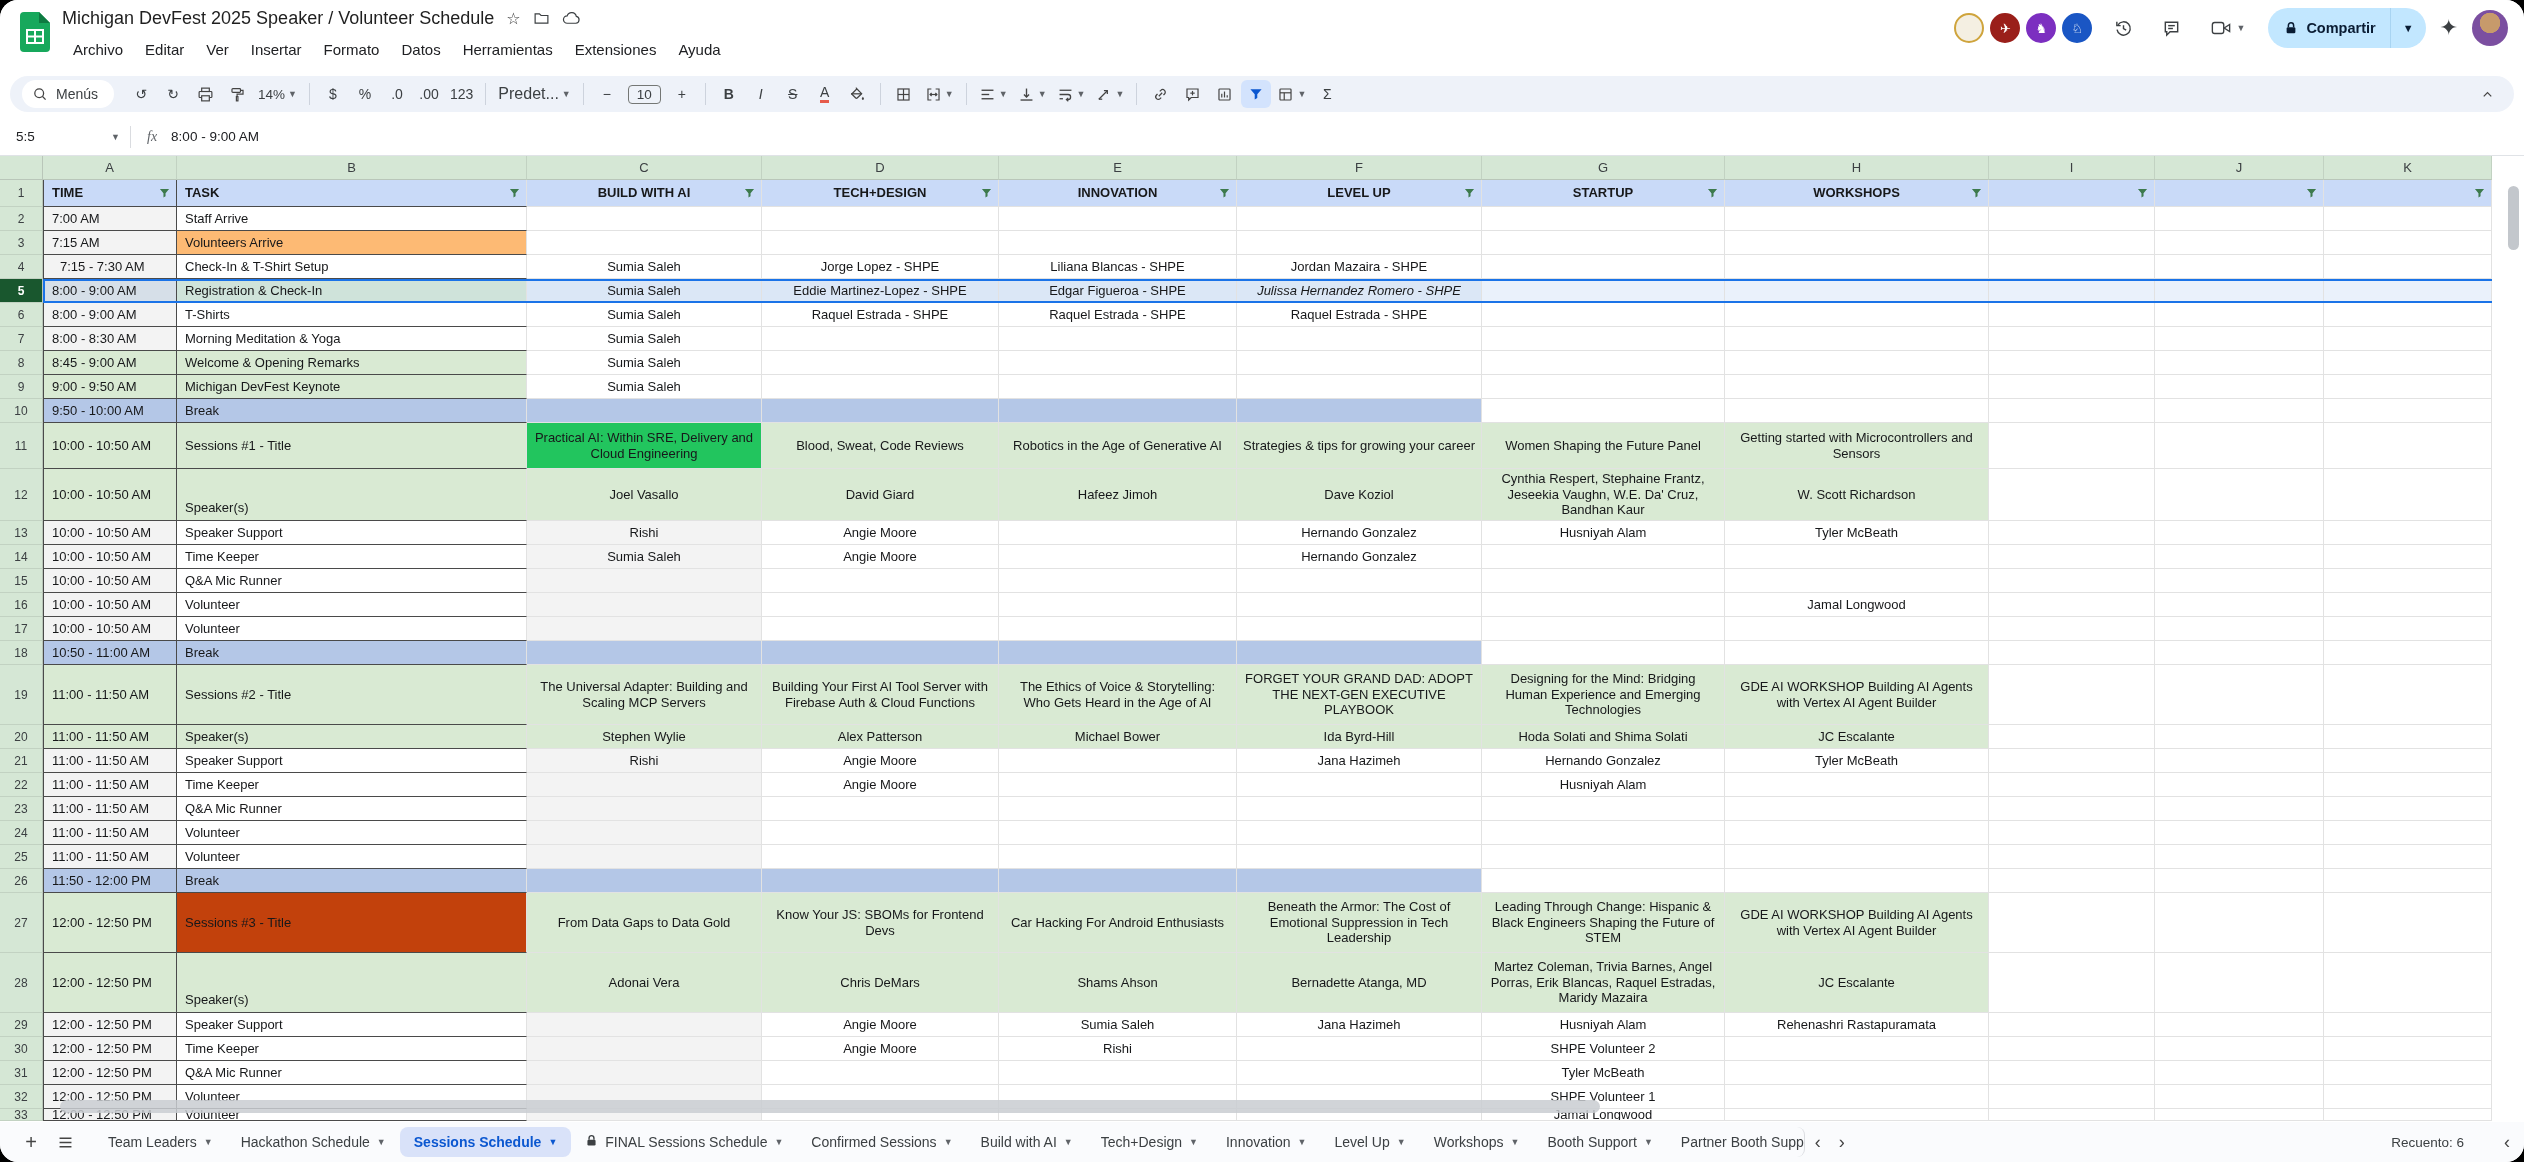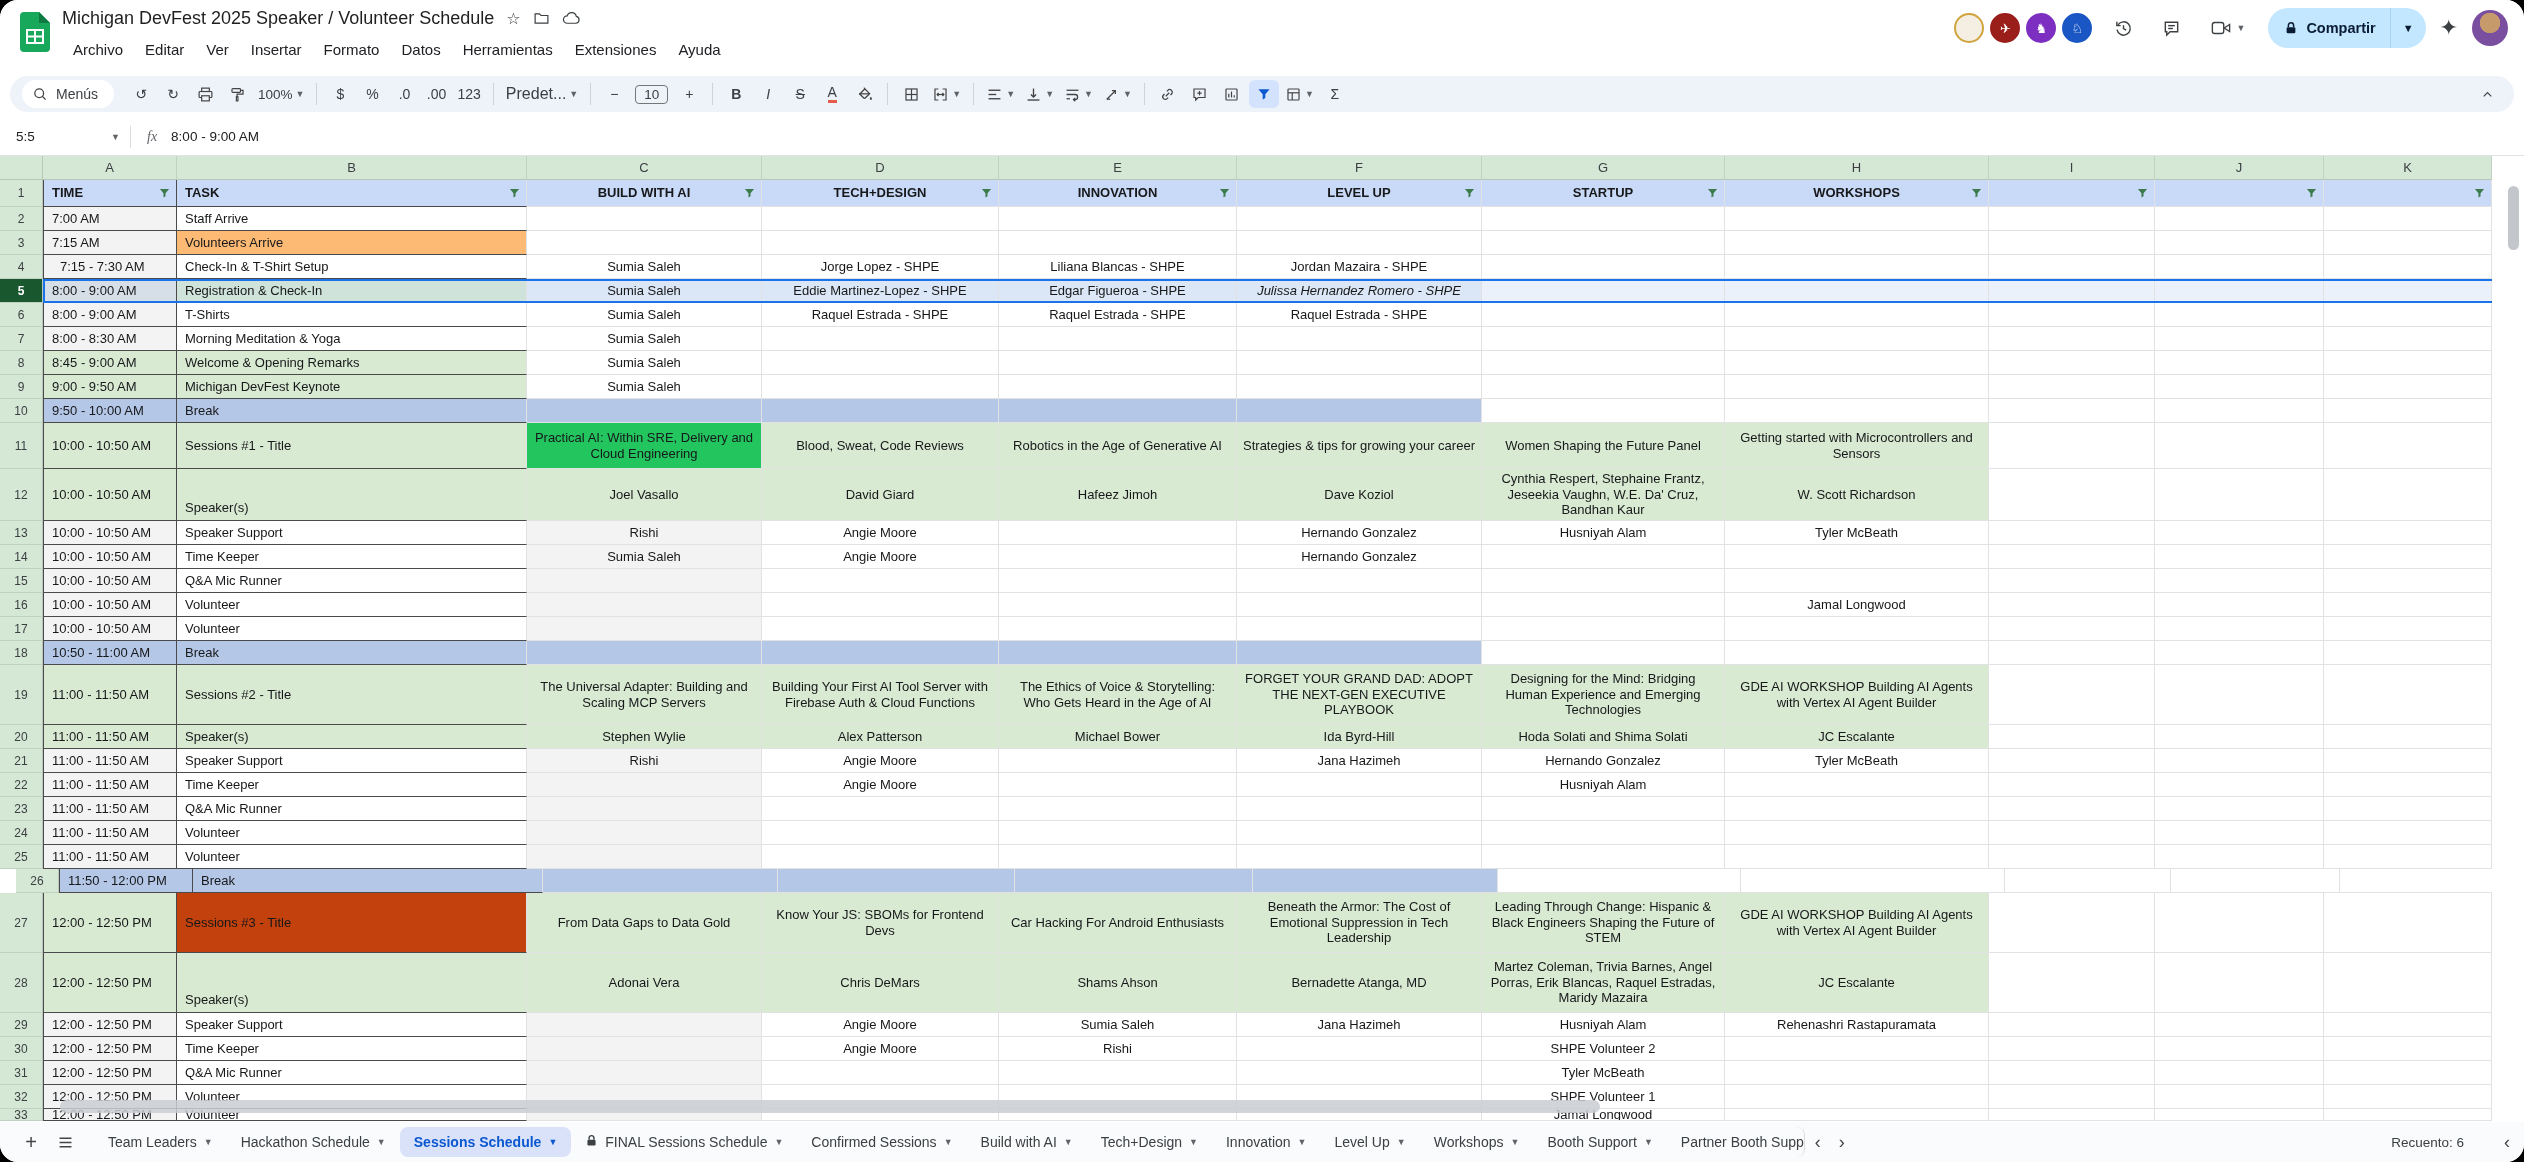--- a/index.html
+++ b/index.html
@@ -200,21 +200,21 @@
           </svg>
         </span>
         <span class="tb">
           <svg viewBox="0 0 20 20" width="17" height="17" fill="none" stroke="#444" stroke-width="1.4">
             <rect x="3.5" y="3" width="10" height="4.5" rx="1"></rect>
             <path d="M13.5 5.2h3v4.3h-7v3"></path>
             <rect x="8.7" y="12.5" width="1.8" height="5"></rect>
           </svg>
         </span>
         <span class="tb">
-          <span style="font-size: 13.5px;">100%</span>
+          <span style="font-size: 13.5px;">14%</span>
           <span class="caret">▼</span>
         </span>
         <span class="tsep"></span>
         <span class="tb">
           <span>$</span>
         </span>
         <span class="tb">
           <span>%</span>
         </span>
         <span class="tb">
@@ -855,21 +855,21 @@
           <div class="g-cell ac" style="width: 237px; flex: 0 0 237px; background: rgb(255, 255, 255);"></div>
           <div class="g-cell ac" style="width: 238px; flex: 0 0 238px; background: rgb(255, 255, 255);"></div>
           <div class="g-cell ac" style="width: 245px; flex: 0 0 245px; background: rgb(255, 255, 255);"></div>
           <div class="g-cell ac" style="width: 243px; flex: 0 0 243px; background: rgb(255, 255, 255);"></div>
           <div class="g-cell ac" style="width: 264px; flex: 0 0 264px; background: rgb(255, 255, 255);"></div>
           <div class="g-cell ac" style="width: 166px; flex: 0 0 166px; background: rgb(255, 255, 255);"></div>
           <div class="g-cell ac" style="width: 169px; flex: 0 0 169px; background: rgb(255, 255, 255);"></div>
           <div class="g-cell ac" style="width: 168px; flex: 0 0 168px; background: rgb(255, 255, 255);"></div>
         </div>
       </div>
-      <div class="g-row" style="height: 24px; padding-left: 16px;">
+      <div class="g-row" style="height: 24px;">
         <div class="g-gut">26</div>
         <div class="g-cells">
           <div class="g-cell a-cell al" style="width: 134px; flex: 0 0 134px; background: rgb(180, 199, 231);">11:50 - 12:00 PM</div>
           <div class="g-cell b-cell al" style="width: 350px; flex: 0 0 350px; background: rgb(180, 199, 231);">Break</div>
           <div class="g-cell ac" style="width: 235px; flex: 0 0 235px; background: rgb(180, 199, 231);"></div>
           <div class="g-cell ac" style="width: 237px; flex: 0 0 237px; background: rgb(180, 199, 231);"></div>
           <div class="g-cell ac" style="width: 238px; flex: 0 0 238px; background: rgb(180, 199, 231);"></div>
           <div class="g-cell ac" style="width: 245px; flex: 0 0 245px; background: rgb(180, 199, 231);"></div>
           <div class="g-cell ac" style="width: 243px; flex: 0 0 243px; background: rgb(255, 255, 255);"></div>
           <div class="g-cell ac" style="width: 264px; flex: 0 0 264px; background: rgb(255, 255, 255);"></div>

